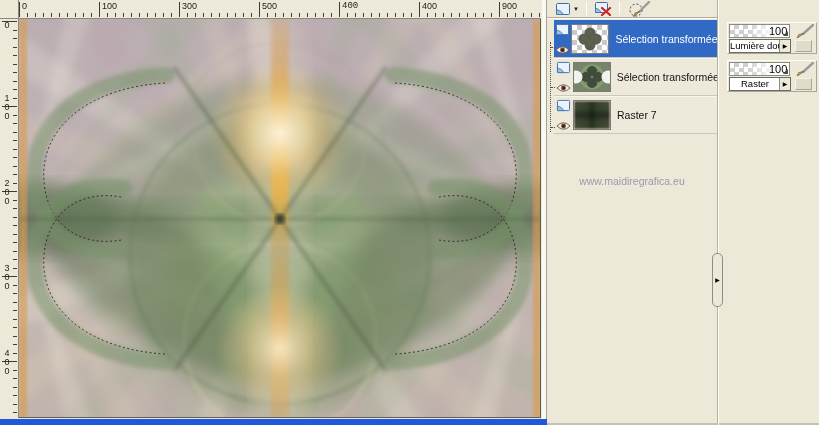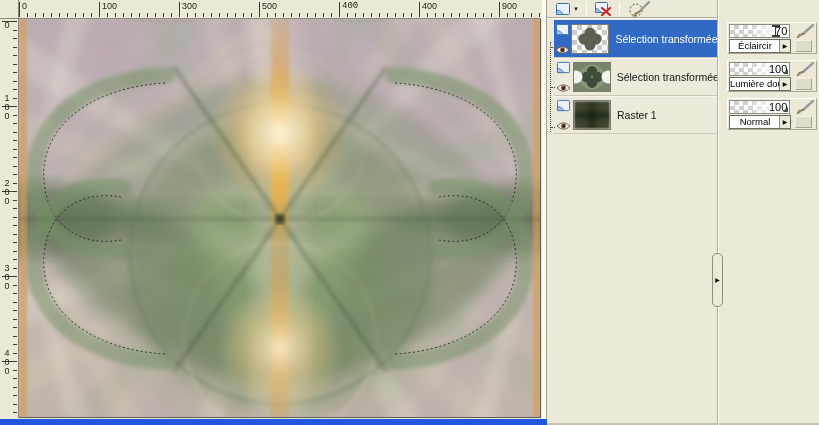--- a/index.html
+++ b/index.html
@@ -473,62 +473,41 @@
         </svg>
         <svg width="15" height="10" viewBox="0 0 16 10">
           <path d="M1 5 Q8 -2 15 5 Q8 12 1 5 Z" fill="#f5f0e6" stroke="#7a5a48"></path>
           <circle cx="8" cy="5" r="2.6" fill="#6a4632"></circle>
             <circle cx="8" cy="5" r="1.2" fill="#241a12"></circle>
         </svg>
       </div>
       <div class="thumb">
           <div class="thumb3-img"></div>
         </div>
-      <div class="layer-label">Raster 1</div>
+      <div class="layer-label">Raster 7</div>
     </div>
   </div>
 
   <div class="group-bracket">
     <span class="bracket-stub" style="top:5px;"></span>
     <span class="bracket-stub" style="top:45px;"></span>
     <span class="bracket-stub" style="top:85px;"></span>
   </div>
 
   <div class="watermark">
+    <div class="wm2">www.maidiregrafica.eu</div>
   </div>
 
   <div class="splitter"></div>
   <div class="split-handle">
     <span class="split-arrow">▶</span>
   </div>
 
   <div class="props">
 
-    <div class="prop-group">
-      <div class="prop-row">
-        <div class="opacity-field checker-sm">
-          <span class="opacity-fade"></span>
-          <span class="slider-thumb"></span>
-          <span class="opacity-val">70</span>
-        </div>
-        <span class="brush-btn">
-          <svg width="20" height="14" viewBox="0 0 20 14">
-            <path d="M19 1 L9 10" stroke="#9a9a9a" stroke-width="2.4" stroke-linecap="round"></path>
-            <path d="M9.5 9.5 L5 13 L3 13.8 L4.8 10.5 Z" fill="#caa05a" stroke="#6b5a3a" stroke-width=".7"></path>
-          </svg>
-        </span>
-      </div>
-      <div class="prop-row">
-        <div class="blend-combo">
-          <span class="combo-text">Éclaircir</span>
-          <span class="combo-arrow">▶</span>
-        </div>
-        <span class="mini-btn"></span>
-      </div>
-    </div>
 
     <div class="prop-group">
       <div class="prop-row">
         <div class="opacity-field checker-sm">
           <span class="opacity-fade"></span>
           <span class="opacity-val">100</span>
           <span class="corner-thumb"></span>
         </div>
         <span class="brush-btn">
           <svg width="20" height="14" viewBox="0 0 20 14">
@@ -555,21 +534,21 @@
         </div>
         <span class="brush-btn">
           <svg width="20" height="14" viewBox="0 0 20 14">
             <path d="M19 1 L9 10" stroke="#9a9a9a" stroke-width="2.4" stroke-linecap="round"></path>
             <path d="M9.5 9.5 L5 13 L3 13.8 L4.8 10.5 Z" fill="#caa05a" stroke="#6b5a3a" stroke-width=".7"></path>
           </svg>
         </span>
       </div>
       <div class="prop-row">
         <div class="blend-combo">
-          <span class="combo-text">Normal</span>
+          <span class="combo-text">Raster</span>
           <span class="combo-arrow">▶</span>
         </div>
         <span class="mini-btn"></span>
       </div>
     </div>
 
   </div>
 </div>
 
 </body></html>

